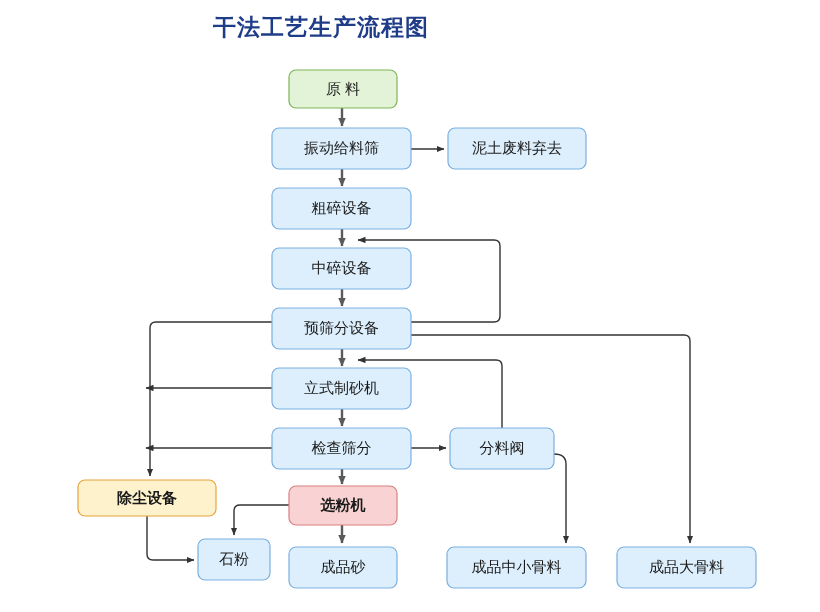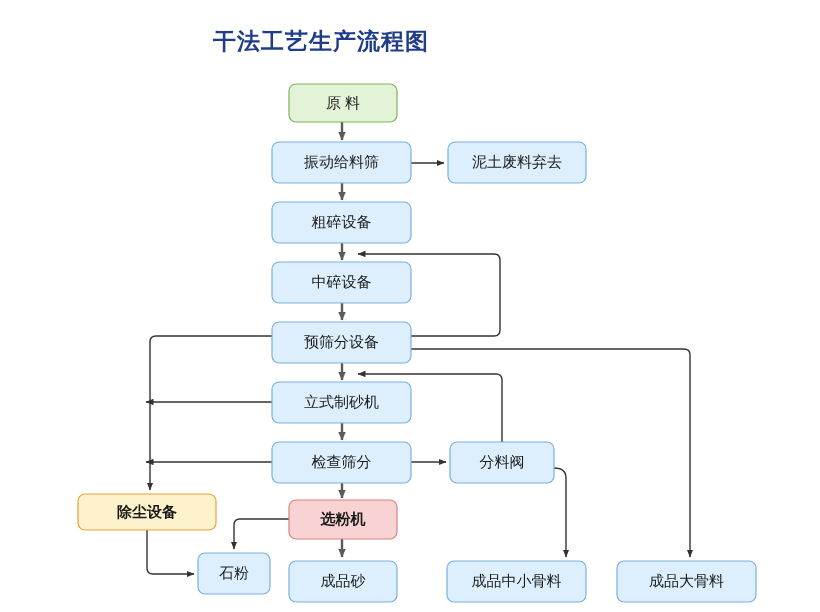--- a/index.html
+++ b/index.html
@@ -9,21 +9,21 @@
   }
   body {
     width: 820px;
     height: 612px;
     font-family: "Liberation Sans", "DejaVu Sans", sans-serif;
     overflow: hidden;
     position: relative;
   }
   #chart-root {
     position: absolute;
-    left: 0; top: 16px;
+    left: 0; top: 2px;
     width: 820px;
     height: 492px;
     text-align: right;
   }
   svg { display: block; }
   .diagram-title {
     font-size: 23px;
     font-weight: bold;
     fill: #1f3c88;
     letter-spacing: 1px;

